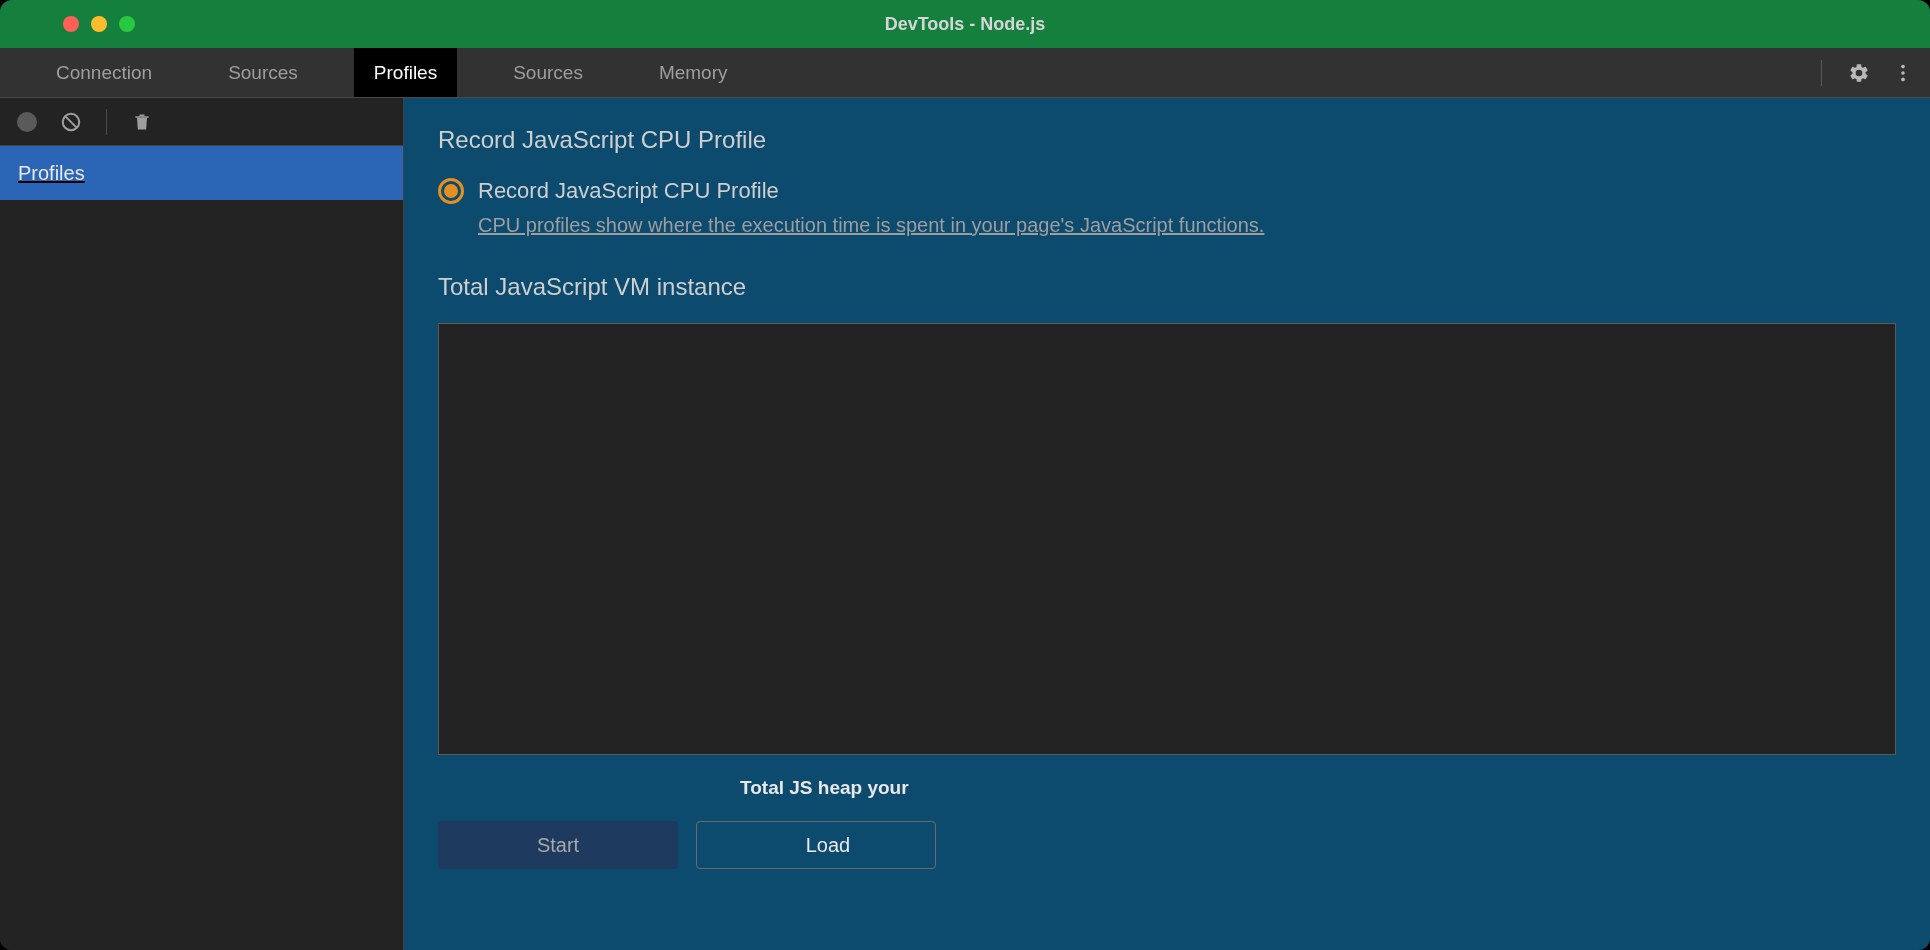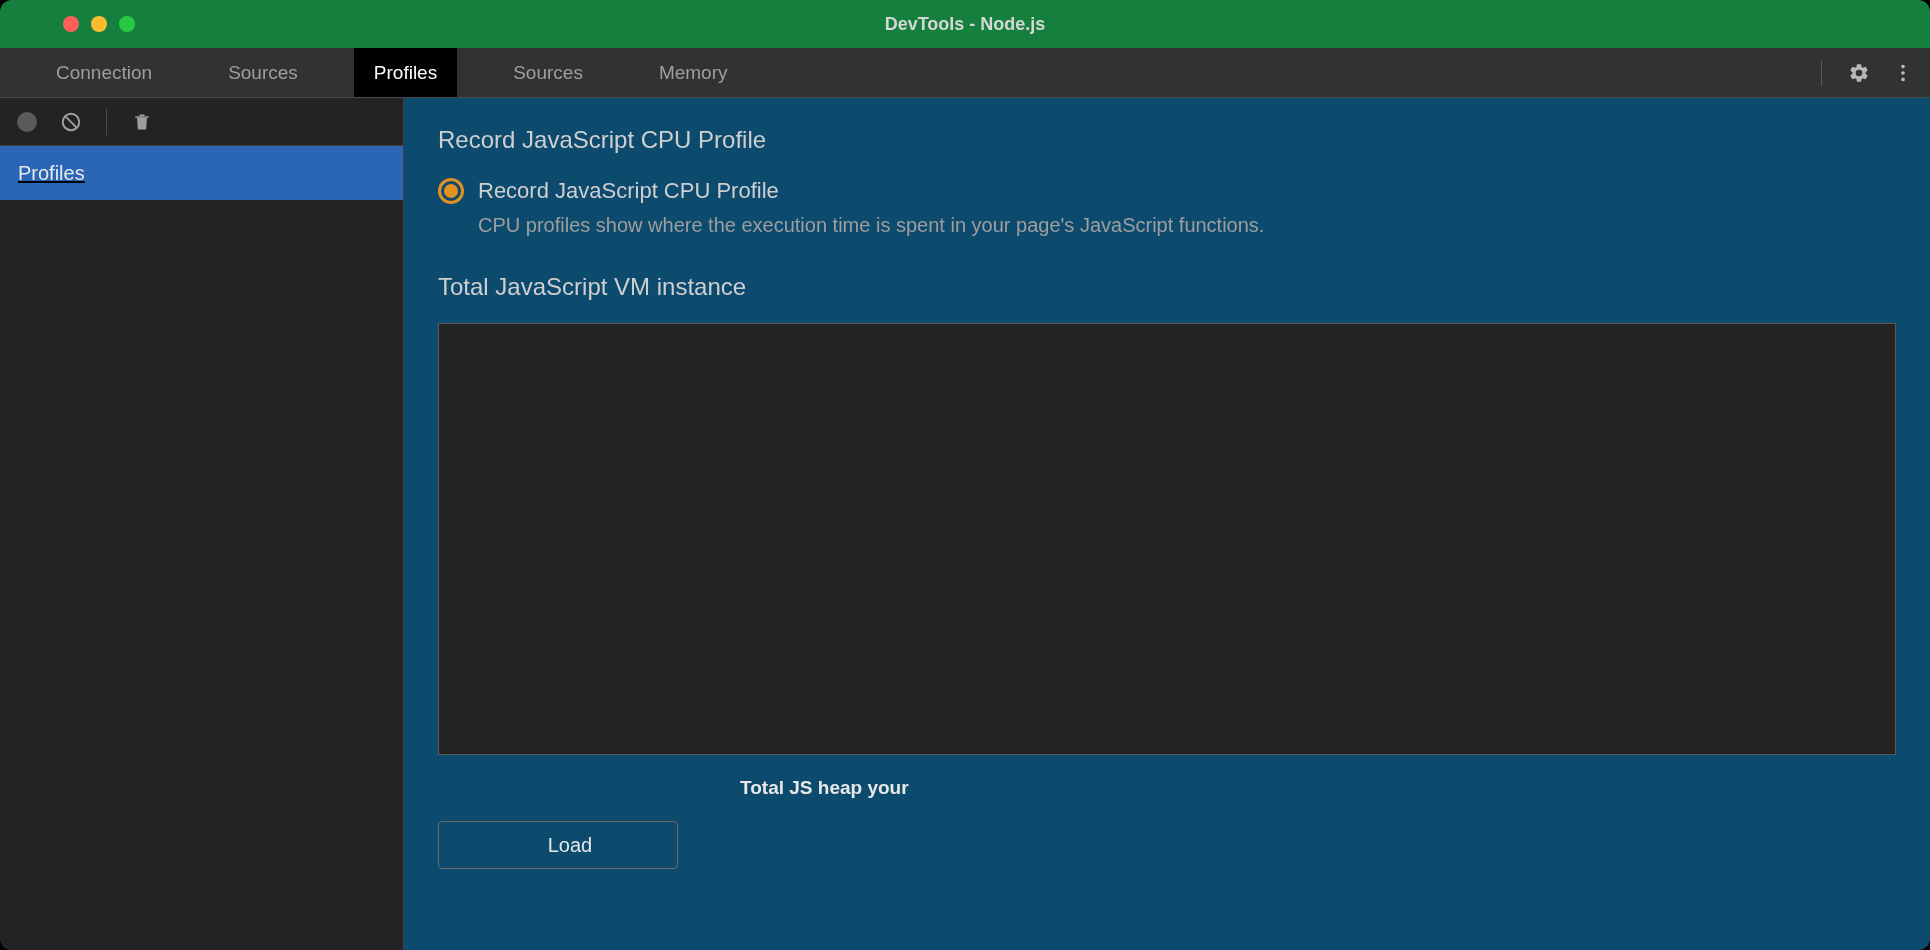--- a/index.html
+++ b/index.html
@@ -204,20 +204,21 @@
 .radio-label {
   color: #cfcfcf;
   font-size: 22px;
 }
 
 .radio-description {
   color: #9e9e9e;
   font-size: 20px;
   margin-left: 40px;
   margin-bottom: 36px;
+  text-decoration: underline;
 }
 
 .vm-section-title {
   color: #cfcfcf;
   font-size: 24px;
   font-weight: 400;
   margin-bottom: 22px;
 }
 
 .vm-listbox {
@@ -351,19 +352,20 @@
         <div class="radio-label">Record JavaScript CPU Profile</div>
       </div>
       <div class="radio-description">CPU profiles show where the execution time is spent in your page's JavaScript functions.</div>
 
       <div class="vm-section-title">Total JavaScript VM instance</div>
       <div class="vm-listbox"></div>
 
       <div class="heap-label">Total JS heap your</div>
 
       <div class="button-row">
+        <button class="btn btn-primary">Start</button>
         <button class="btn btn-secondary">Load</button>
       </div>
     </div>
 
   </div>
 
 </div>
 
 </body></html>

